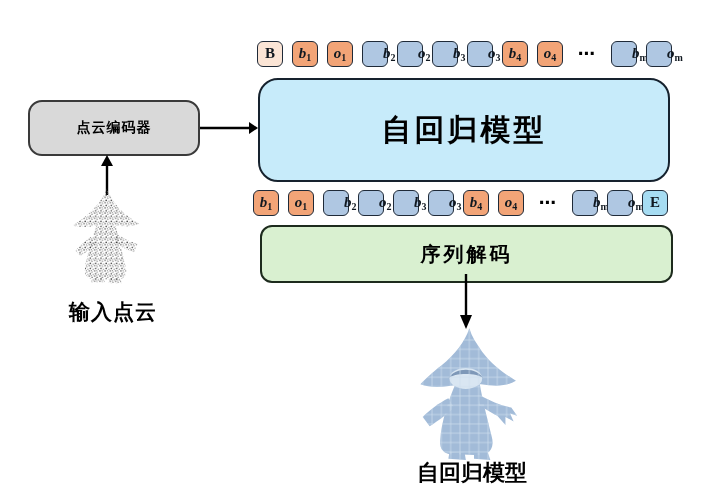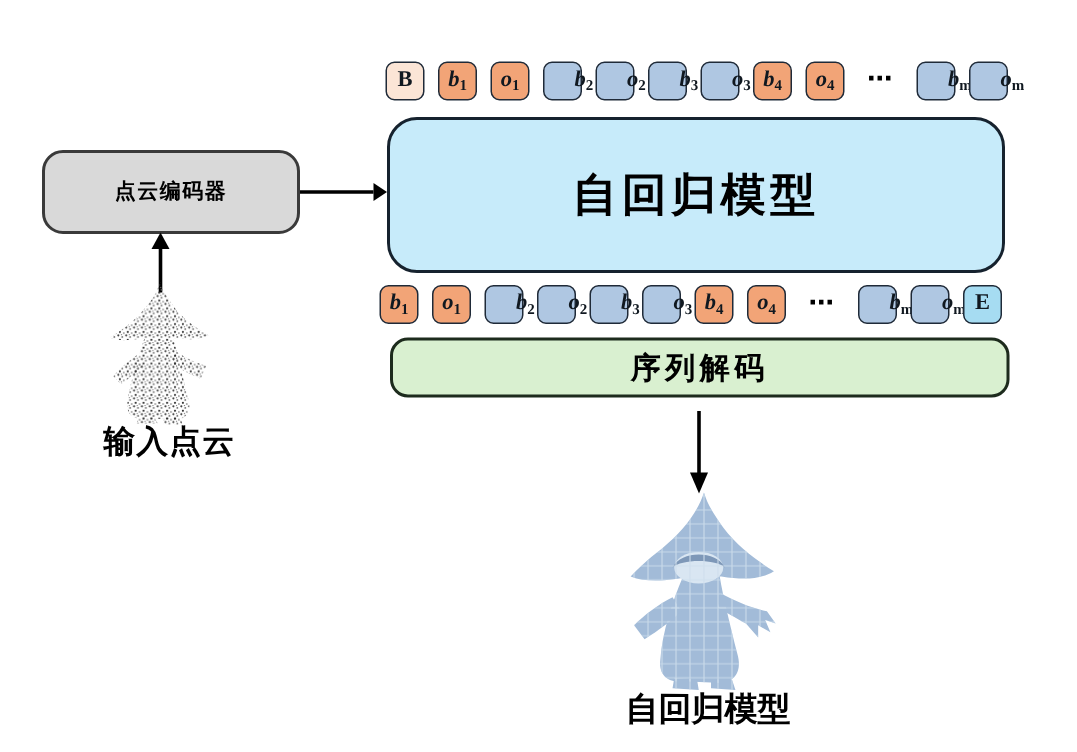--- a/index.html
+++ b/index.html
@@ -40,29 +40,29 @@
     left:28px; top:100px; width:172px; height:56px;
     background:var(--encoder_fill,#D9D9D9); border:2px solid #3a3a3a; border-radius:14px;
     font-size:14px; letter-spacing:1px;
   }
   .box-ar {
     left:258px; top:78px; width:412px; height:104px;
     background:var(--ar_fill,#C7EBFA); border:2px solid #16222e; border-radius:20px;
     font-size:30px; letter-spacing:3px;
   }
   .box-decoder {
-    left:260px; top:225px; width:413px; height:40px;
+    left:260px; top:225px; width:413px; height:58px;
     background:var(--decoder_fill,#D9F0D0); border:2px solid #1d2b1d; border-radius:12px;
     font-size:20px; letter-spacing:3px;
   }
 
   
   .caption { position:absolute; text-align:center; color:#000; }
   .caption-input {
-    left:38px; top:280px; width:150px;
+    left:38px; top:298px; width:150px;
     font-size:21px; font-weight:bold; letter-spacing:1px;
   }
   .caption-output {
     left:392px; top:458px; width:160px;
     font-size:22px; font-weight:bold; font-family:"Liberation Serif", serif;
   }
 
   
   .arrow, .figure { position:absolute; }
   .arr-line { stroke:#000; stroke-width:2.4; }

